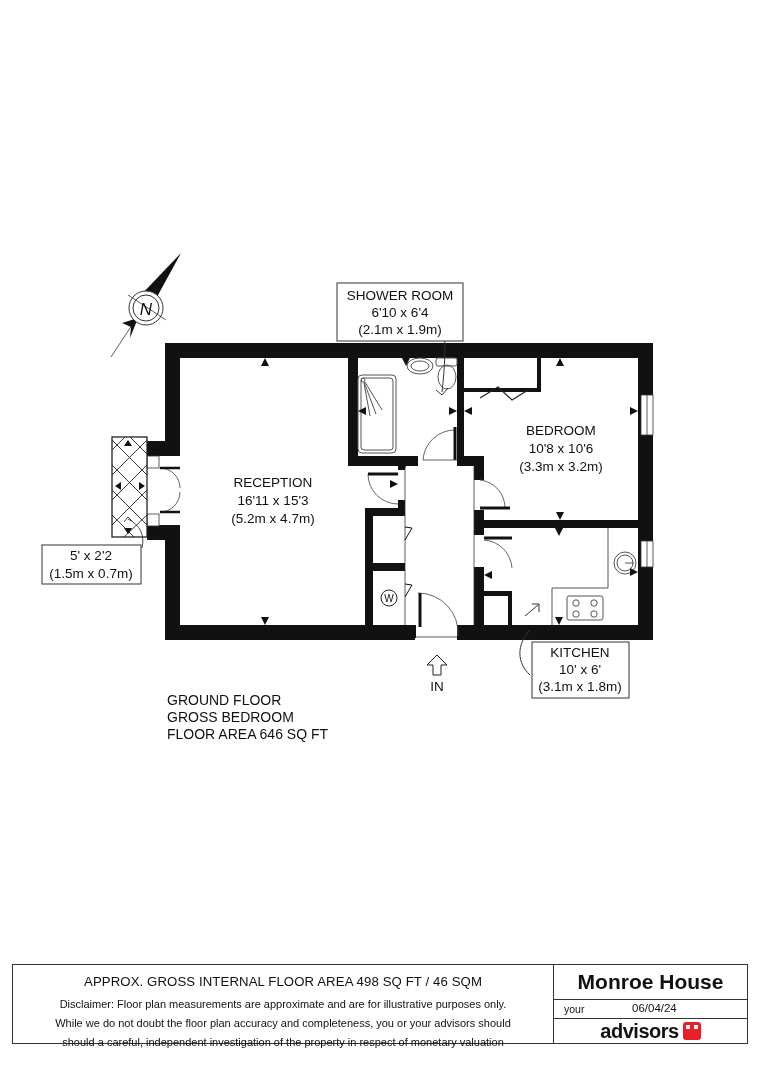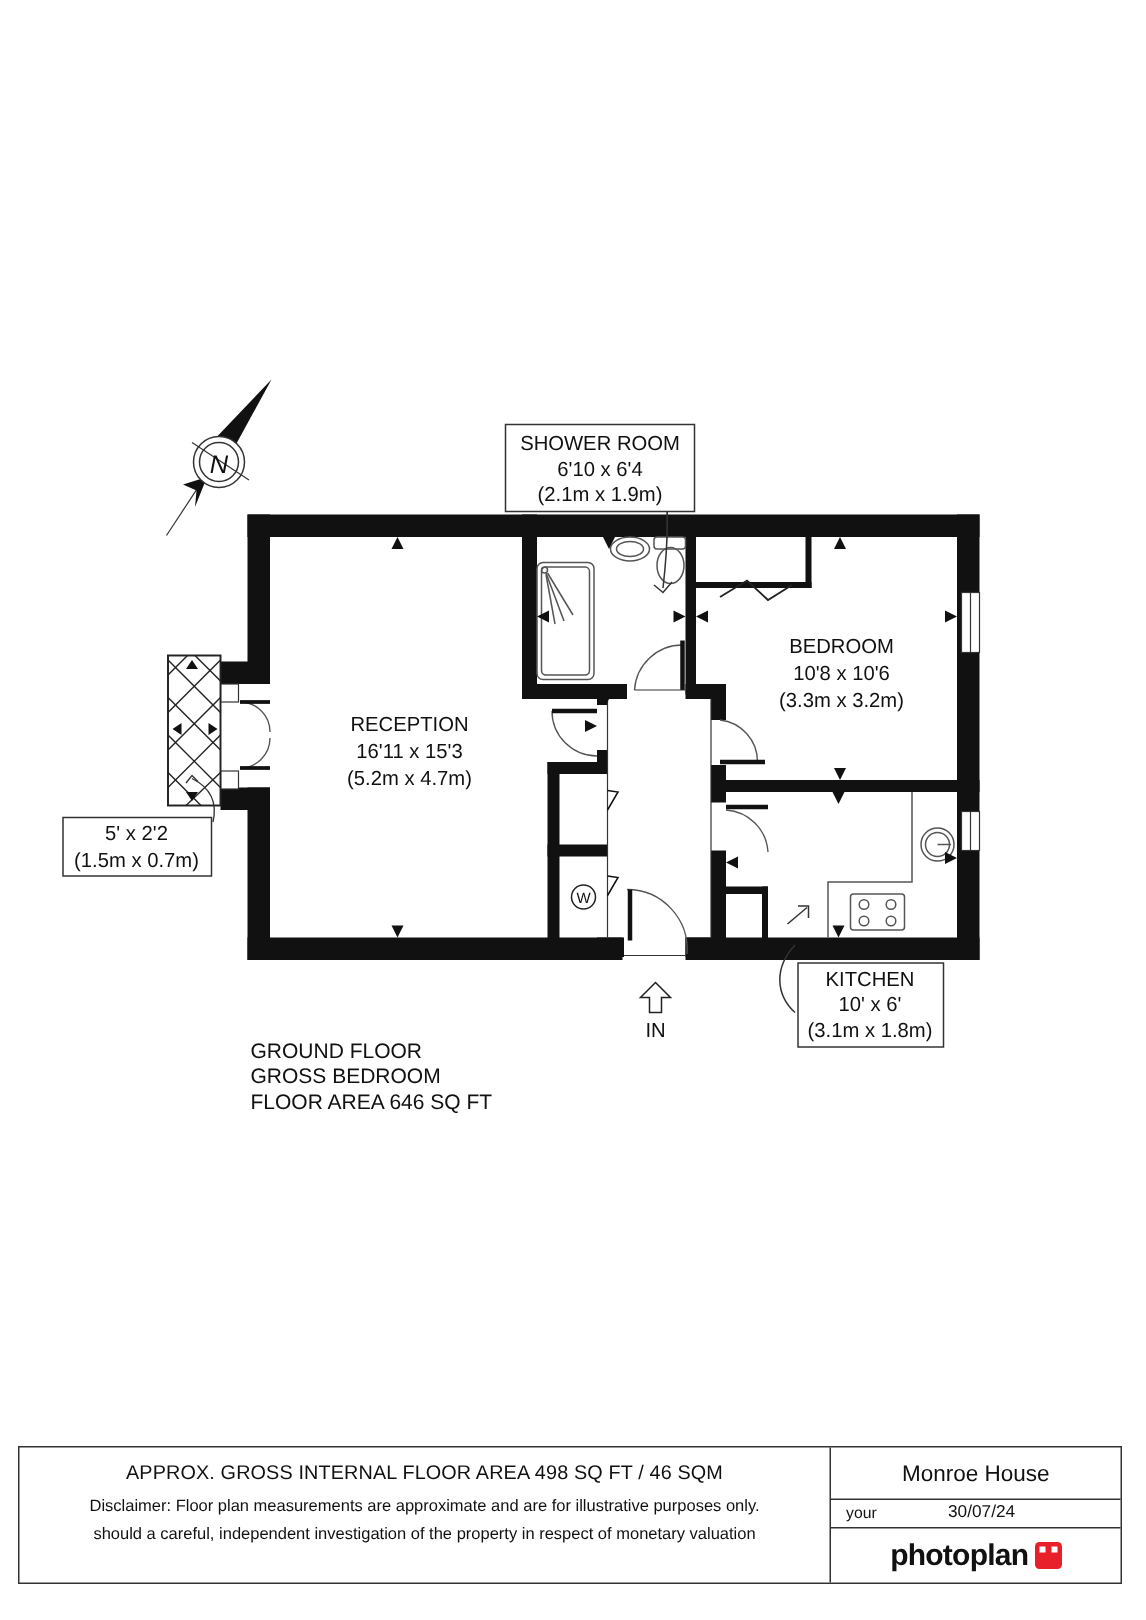--- a/index.html
+++ b/index.html
@@ -3,29 +3,29 @@
 <meta charset="utf-8">
 <style>
   html, body { margin:0; padding:0; background:#ffffff; }
   body { width:764px; height:1080px; position:relative; overflow:hidden;
          font-family:"Liberation Sans", sans-serif; color:#111; }
   #plan { position:absolute; left:0; top:0; }
   svg text { font-family:"Liberation Sans", sans-serif; fill:#111; }
   .lbl { font-size:13.5px; text-anchor:middle; }
   .floor-info { position:absolute; left:167px; top:692px; font-size:14px; line-height:17px; }
   .floor-info div { white-space:nowrap; }
-  .footer { position:absolute; left:12px; top:964px; width:736px; height:92px;
+  .footer { position:absolute; left:12px; top:964px; width:736px; height:80px;
             border:1.3px solid #333; box-sizing:border-box; display:flex; }
   .footer-left { flex:0 0 541px; border-right:1.3px solid #333; box-sizing:border-box;
                  text-align:center; }
   .footer-area { font-size:13.2px; margin-top:9px; letter-spacing:0.1px; }
   .footer-disclaimer { font-size:11px; line-height:19px; margin-top:6px; }
   .footer-right { flex:1; display:flex; flex-direction:column; }
   .fr-title { height:34px; border-bottom:1.3px solid #333; display:flex; align-items:center;
-              justify-content:center; font-size:15px; }
+              justify-content:center; font-size:21px;font-weight:bold; }
   .fr-date { height:18px; border-bottom:1.3px solid #333; position:relative; font-size:10.5px; }
   .fr-date .k { position:absolute; left:10px; top:3px; }
   .fr-date .v { position:absolute; left:78px; top:2px; font-size:11.5px; }
   .fr-logo { flex:1; display:flex; align-items:center; justify-content:center; gap:4px; }
   .logo-text { font-weight:bold; font-size:20px; letter-spacing:-0.5px; color:#111; }
   .logo-mark { width:18px; height:18px; background:#e8202a; border-radius:3px; position:relative; }
   .logo-mark::before { content:""; position:absolute; left:3px; top:3px; width:4px; height:4px; background:#fff; }
   .logo-mark::after { content:""; position:absolute; right:3px; top:3px; width:4px; height:4px; background:#fff; }
 </style>
 </head>
@@ -241,27 +241,28 @@
   <div>GROUND FLOOR</div>
   <div>GROSS BEDROOM</div>
   <div>FLOOR AREA 646 SQ FT</div>
 </div>
 
 <div class="footer">
   <div class="footer-left">
     <div class="footer-area">APPROX. GROSS INTERNAL FLOOR AREA 498 SQ FT / 46 SQM</div>
     <div class="footer-disclaimer">
       <div>Disclaimer: Floor plan measurements are approximate and are for illustrative purposes only.</div>
+      <div>While we do not doubt the floor plan accuracy and completeness, you or your advisors should</div>
       <div>should a careful, independent investigation of the property in respect of monetary valuation</div>
     </div>
   </div>
   <div class="footer-right">
     <div class="fr-title">Monroe House</div>
     <div class="fr-date">
       <span class="k">your</span>
-      <span class="v">30/07/24</span>
+      <span class="v">06/04/24</span>
     </div>
     <div class="fr-logo">
-      <span class="logo-text">photoplan</span>
+      <span class="logo-text">advisors</span>
       <span class="logo-mark"></span>
     </div>
   </div>
 </div>
 
 </body></html>

